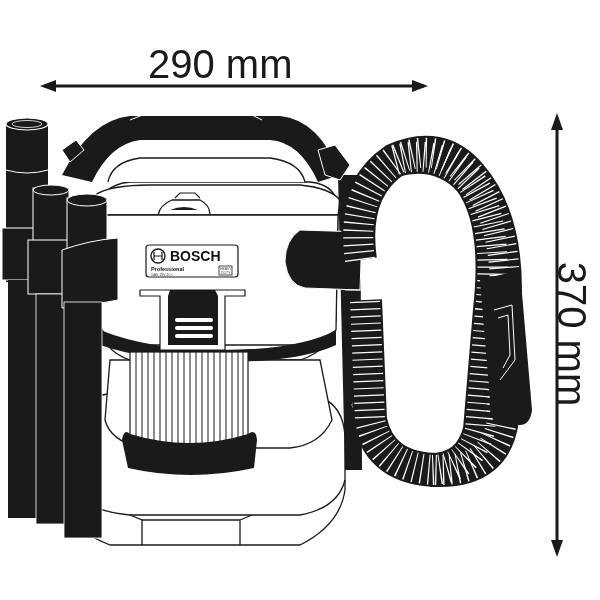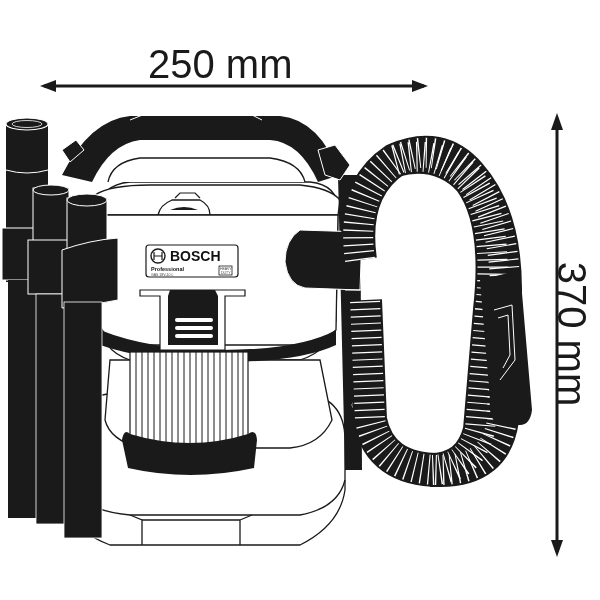--- a/index.html
+++ b/index.html
@@ -156,15 +156,15 @@
       <path d="M494,310 L512,305 L515,360 L500,380" fill="none" stroke="#fff" stroke-width="1"></path>
       <path d="M498,318 L508,315 L510,355 L503,368" fill="none" stroke="#fff" stroke-width="1"></path>
     </g>
 
     <g>
       <path d="M318,150 L335,145 L350,165 L340,180 L325,175 Z" fill="#1a1a1a" stroke="#fff" stroke-width="1"></path>
       <path d="M62,150 L76,140 L84,150 L70,162 Z" fill="#1a1a1a" stroke="#fff" stroke-width="1"></path>
     </g>
   </svg>
 
-  <div class="dim-label dim-width-label">250 mm</div>
+  <div class="dim-label dim-width-label">290 mm</div>
   <div class="dim-label dim-height-label">370 mm</div>
 </div>
 
 </body></html>

